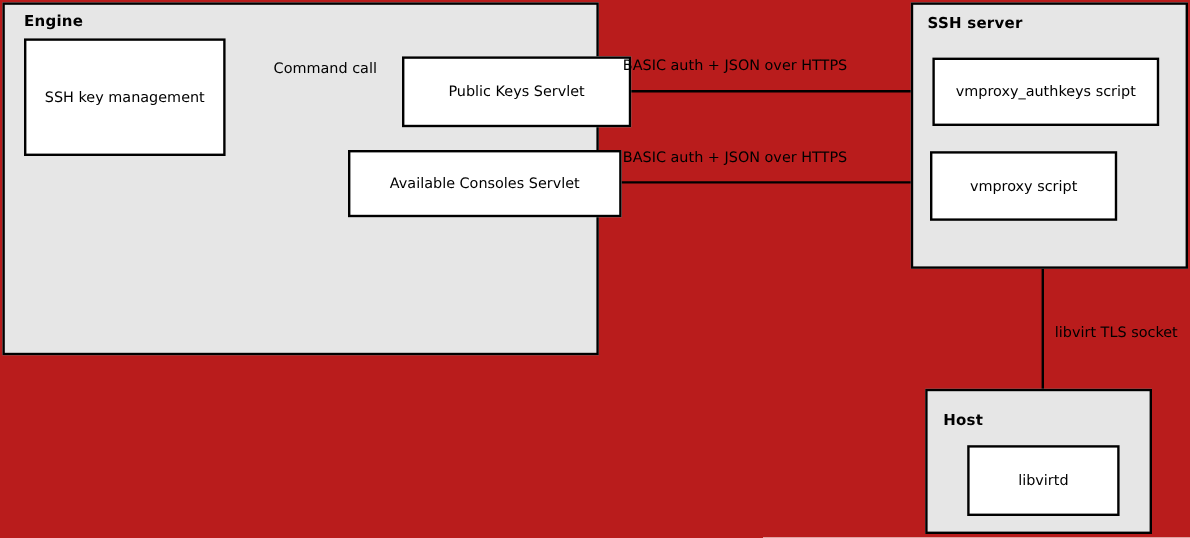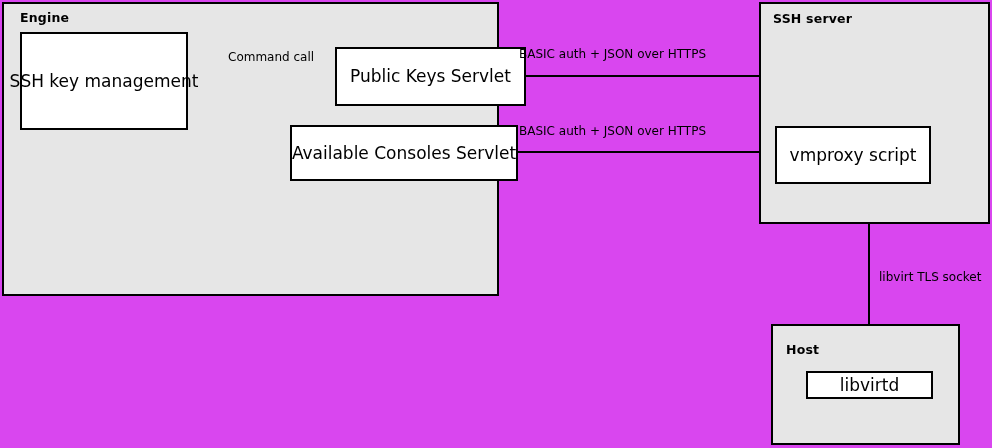--- a/index.html
+++ b/index.html
@@ -7,21 +7,21 @@
     padding: 0;
     background: #ffffff;
   }
   body {
     font-family: "DejaVu Sans", "Liberation Sans", sans-serif;
   }
   #diagram {
     position: relative;
     width: 992px;
     height: 448px;
-    background: #d946ef;
+    background: #b91c1c;
     overflow: hidden;
   }
   .container-box {
     position: absolute;
     background: #e6e6e6;
     border: 2px solid #000000;
     box-sizing: border-box;
   }
   .container-title {
     position: absolute;
@@ -34,21 +34,21 @@
   .node-box {
     position: absolute;
     background: #ffffff;
     border: 2px solid #000000;
     box-sizing: border-box;
     display: flex;
     align-items: center;
     justify-content: center;
   }
   .node-label {
-    font-size: 17px;
+    font-size: 12px;
     color: #000000;
     text-align: center;
     white-space: nowrap;
     line-height: 1.2;
   }
   .edge-label {
     position: absolute;
     font-size: 12px;
     color: #000000;
     white-space: nowrap;
@@ -103,29 +103,32 @@
     <span class="node-label">Public Keys Servlet</span>
   </div>
 
   <div class="node-box" style="left:290px; top:125px; width:228px; height:56px;">
     <span class="node-label">Available Consoles Servlet</span>
   </div>
 
   <div class="container-box" style="left:759px; top:2px; width:231px; height:222px;"></div>
   <div class="container-title" style="left:773px; top:11px;">SSH server</div>
 
+  <div class="node-box" style="left:777px; top:48px; width:189px; height:57px;">
+    <span class="node-label">vmproxy_authkeys script</span>
+  </div>
 
   <div class="node-box" style="left:775px; top:126px; width:156px; height:58px;">
     <span class="node-label">vmproxy script</span>
   </div>
 
   <div class="container-box" style="left:771px; top:324px; width:189px; height:121px;"></div>
   <div class="container-title" style="left:786px; top:342px;text-align:right;">Host</div>
 
-  <div class="node-box" style="left:806px; top:371px; width:127px; height:28px;">
+  <div class="node-box" style="left:806px; top:371px; width:127px; height:59px;">
     <span class="node-label">libvirtd</span>
   </div>
 
   <div class="edge-label" style="left:197px; top:50px;margin-left:31px;">Command call</div>
 
   <div class="edge-label" style="left:519px; top:47px;">BASIC auth + JSON over HTTPS</div>
 
   <div class="edge-label" style="left:519px; top:124px;">BASIC auth + JSON over HTTPS</div>
 
   <div class="edge-label" style="left:879px; top:270px;">libvirt TLS socket</div>

